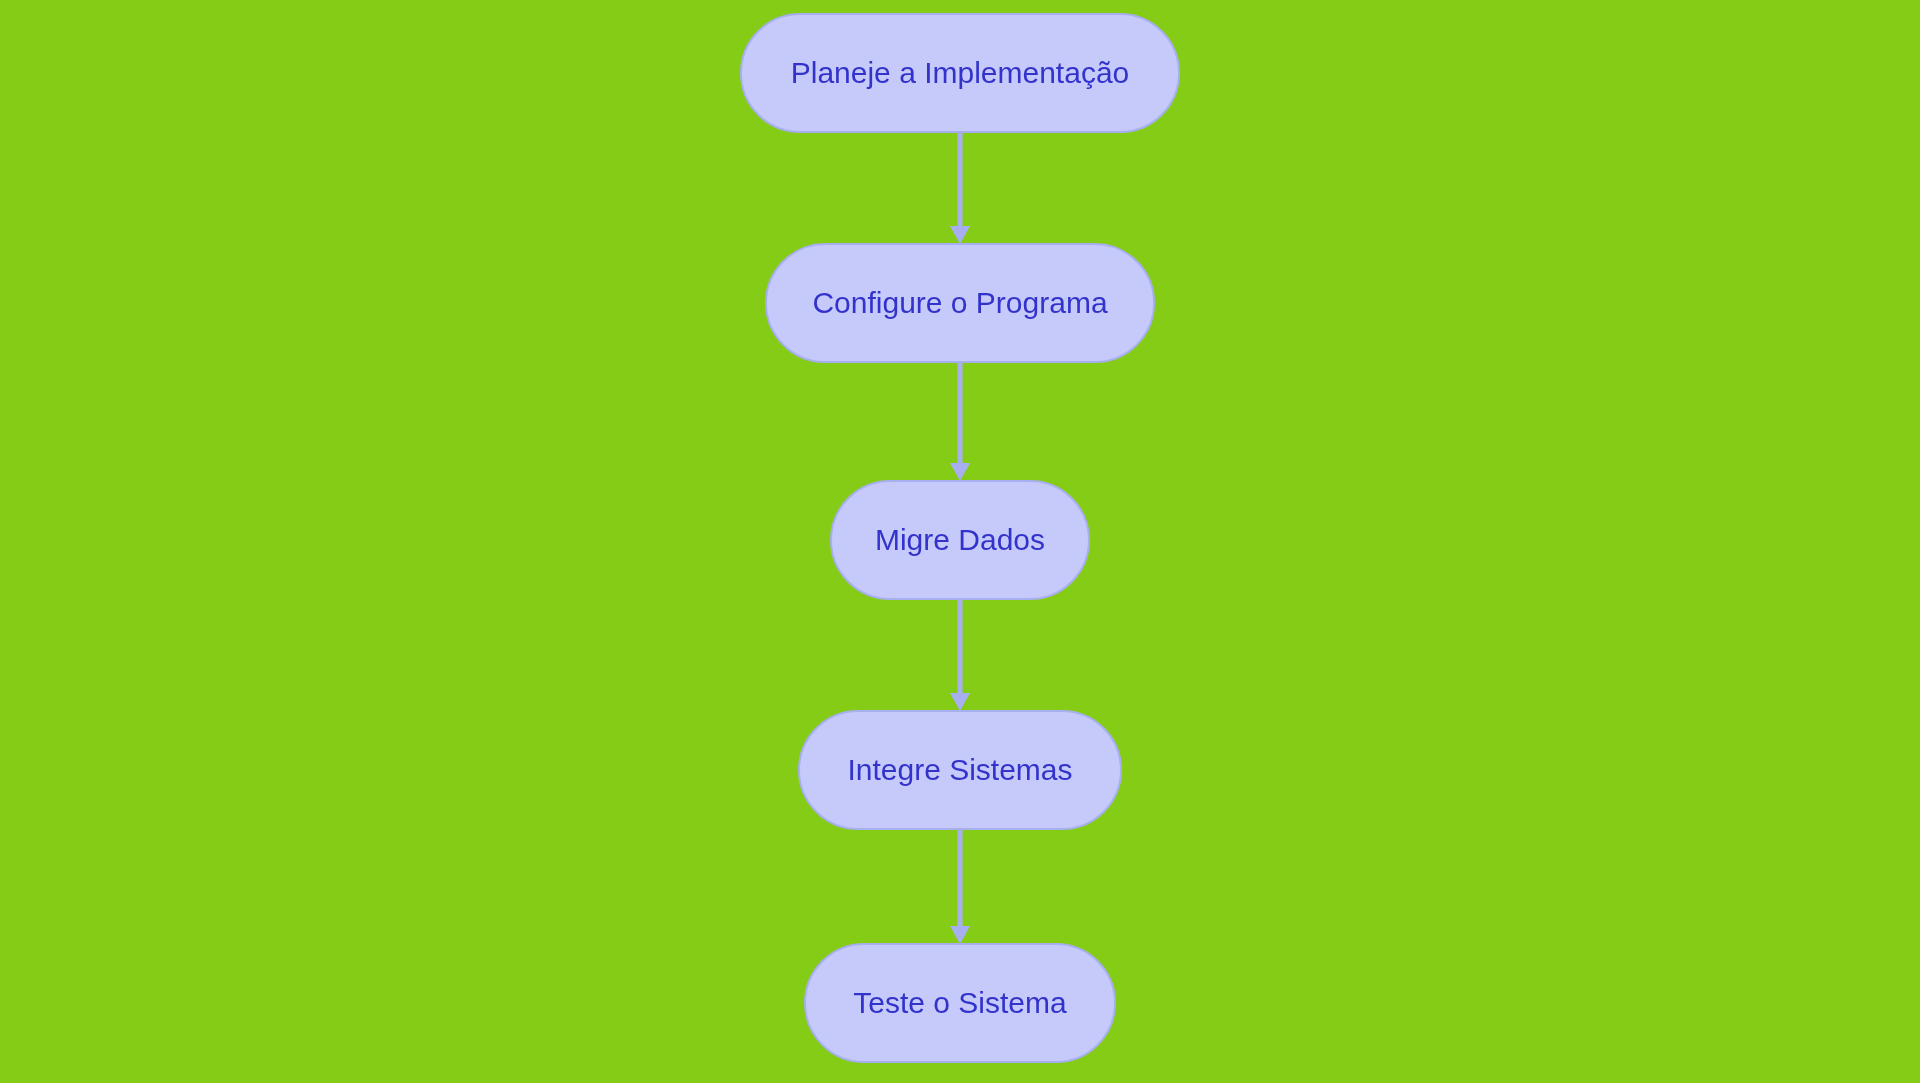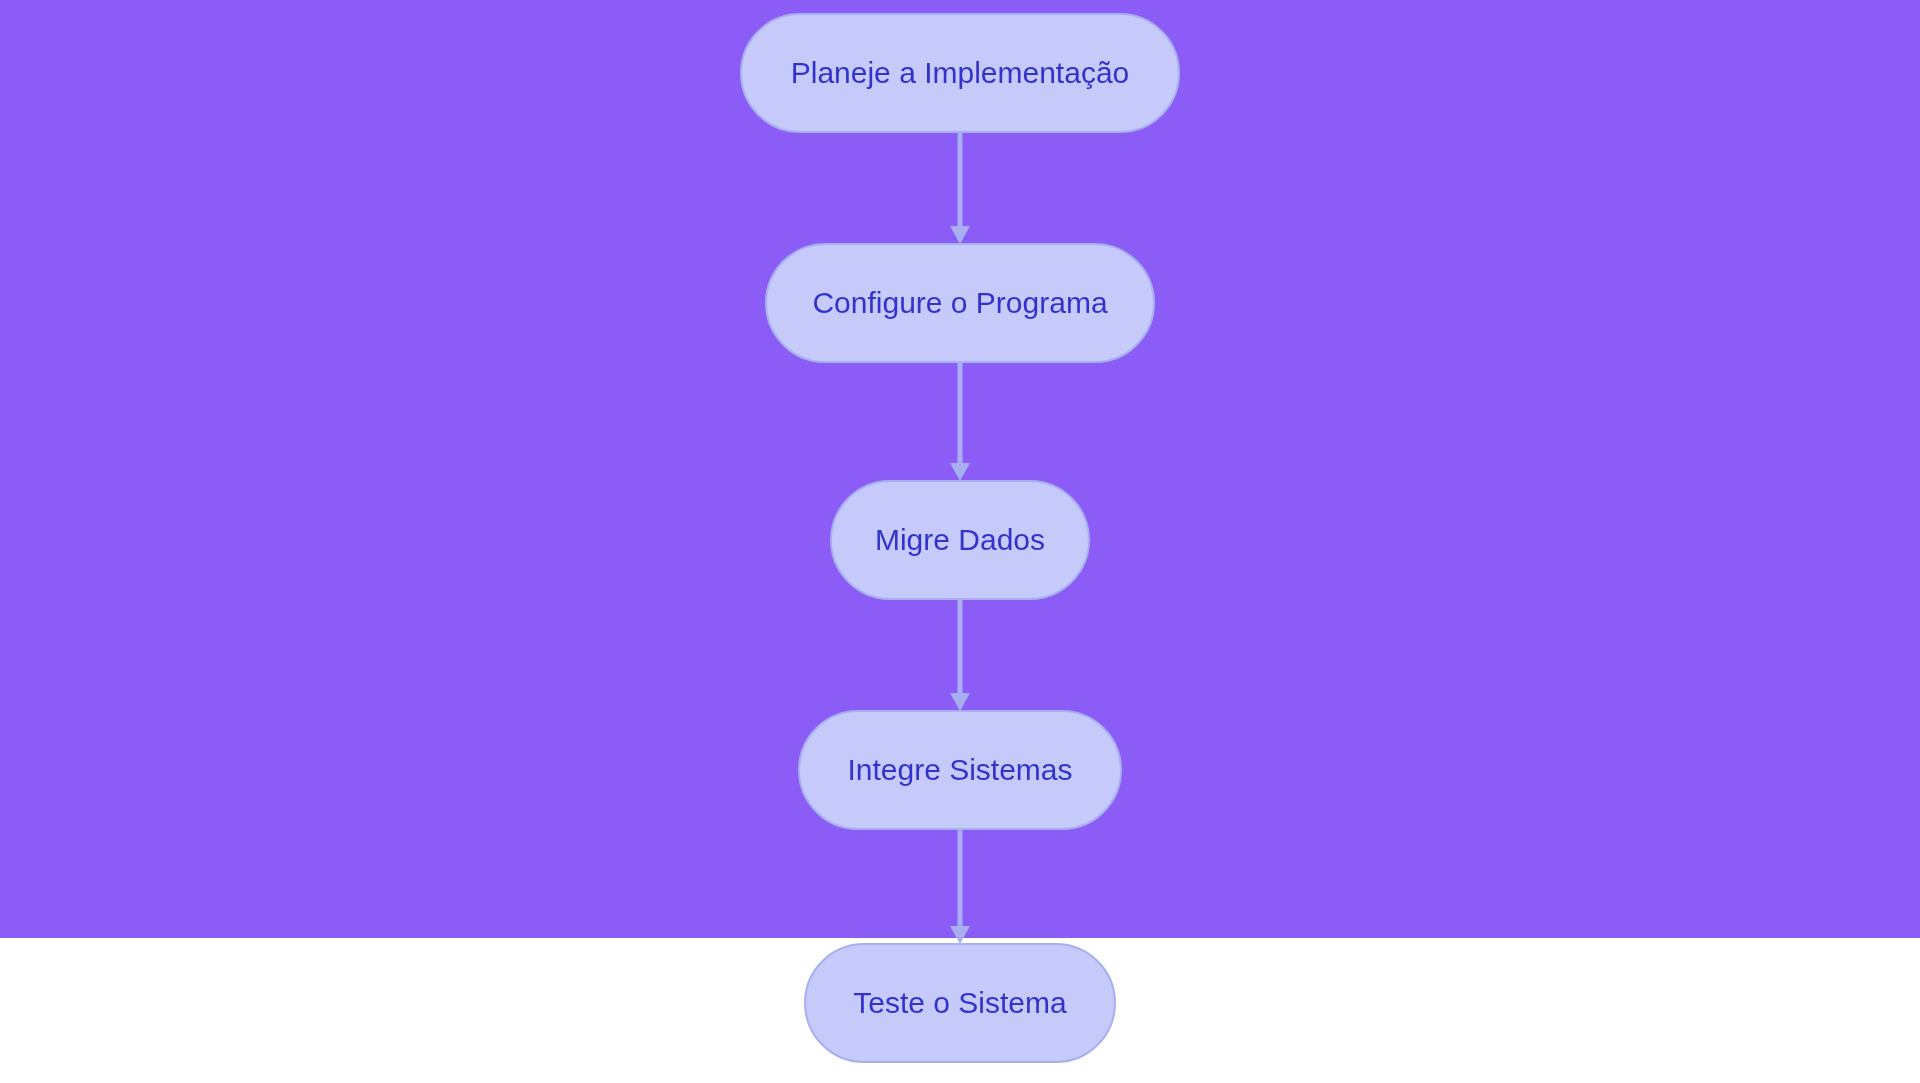--- a/index.html
+++ b/index.html
@@ -10,22 +10,22 @@
   }
   body {
     width: 1920px;
     height: 1083px;
     overflow: hidden;
     font-family: "Liberation Sans", sans-serif;
   }
   #flow-root {
     position: relative;
     width: 1920px;
-    height: 938px;
-    background: #8b5cf6;
+    height: 1083px;
+    background: #84cc16;
   }
   #flow-svg {
     position: absolute;
     top: 0;
     left: 0;
     width: 1920px;
     height: 1083px;
     display: block;
   }
   .node-shape {

